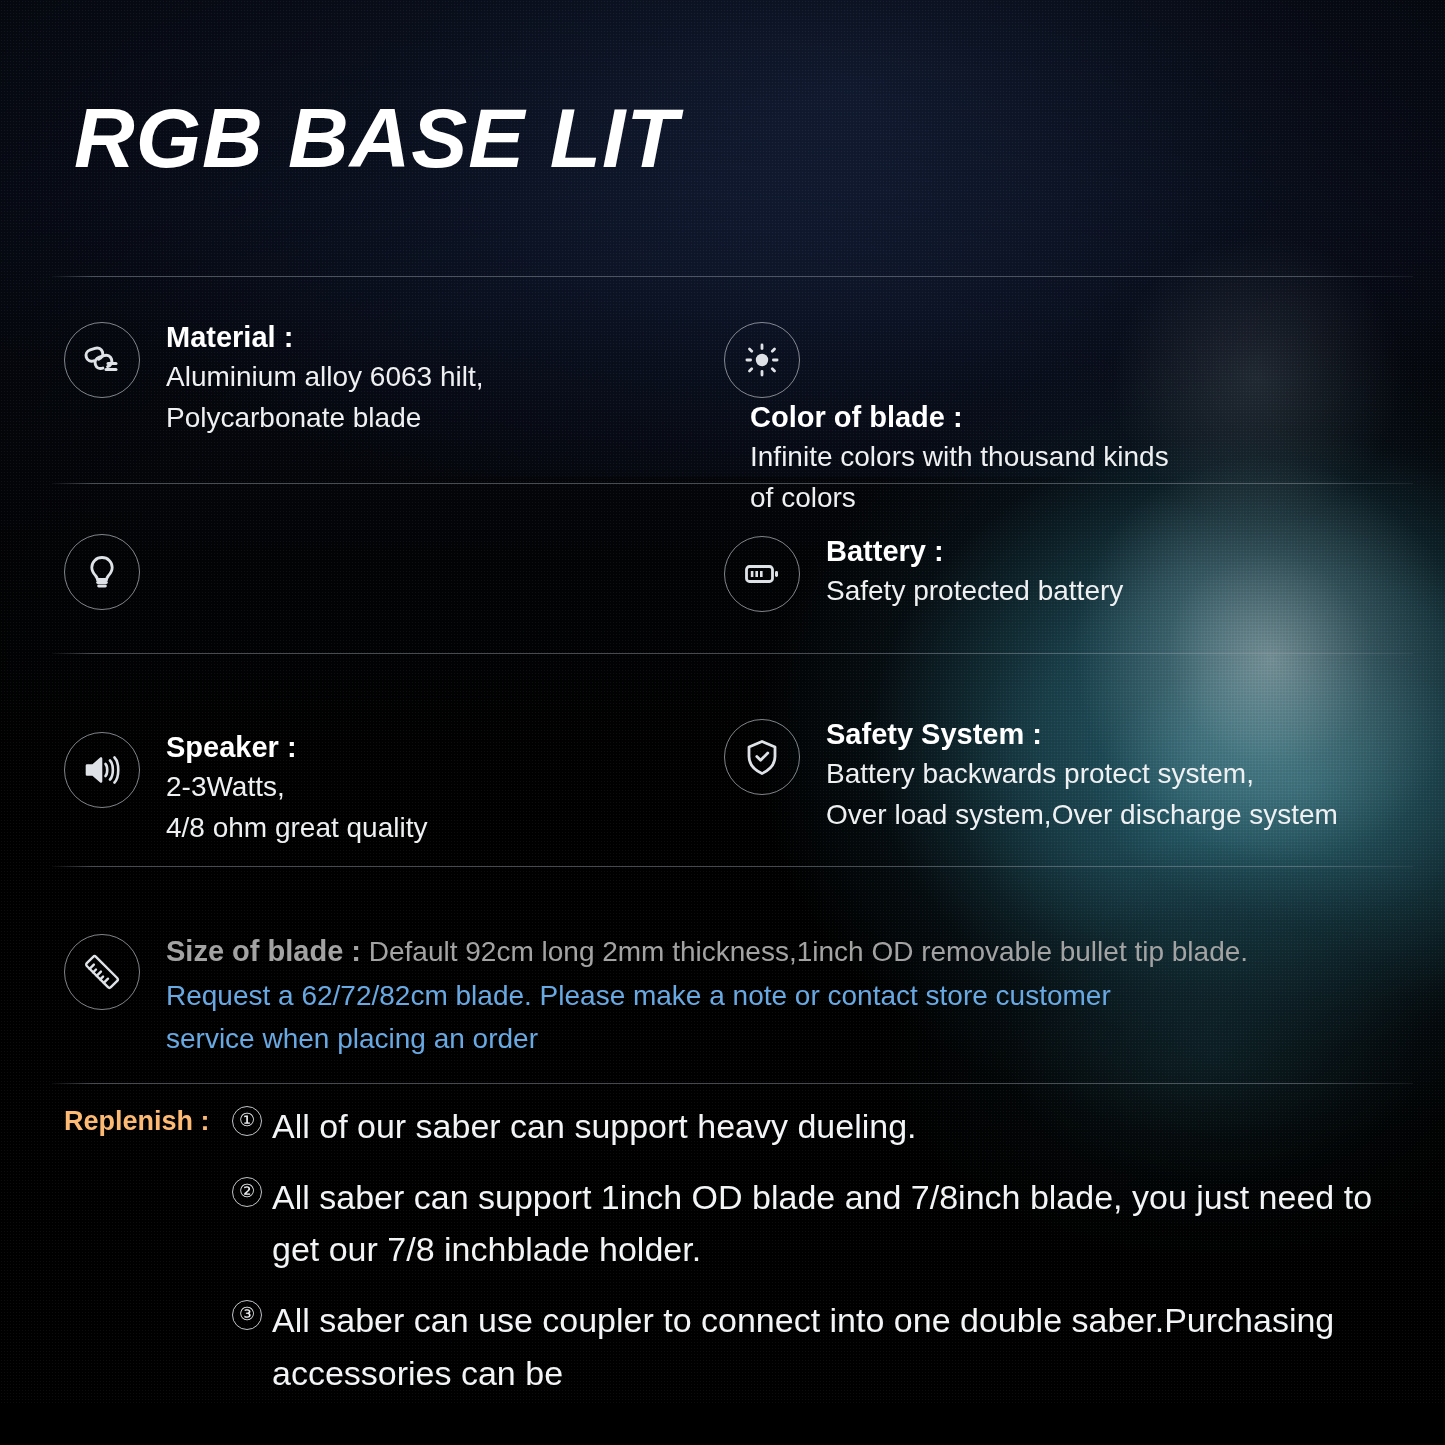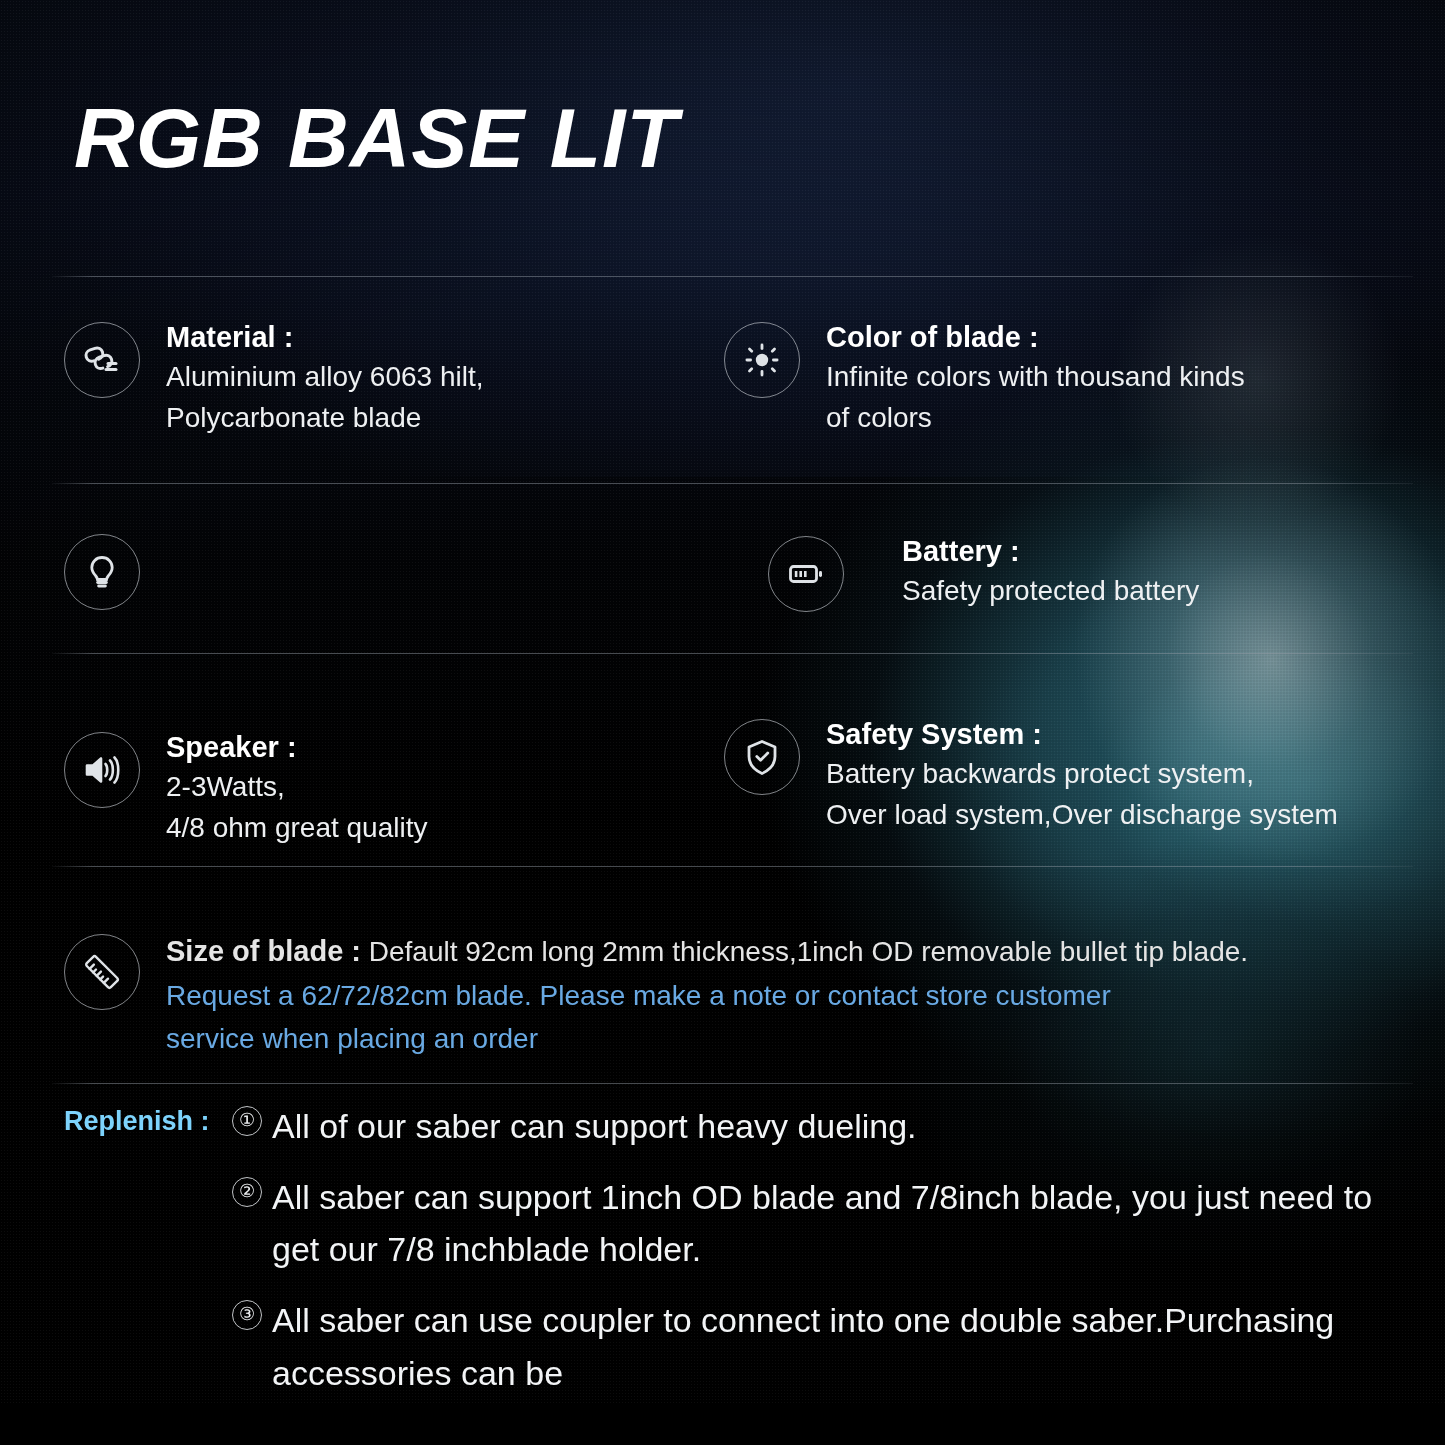--- a/index.html
+++ b/index.html
@@ -146,42 +146,42 @@
   .spec-value {
     font-size: 28px;
     font-weight: 400;
     line-height: 1.45;
     color: #eef0f2;
     white-space: pre-line;
   }
 
   
   .r-material  { left: 64px;  top: 318px; }
-  .r-color     { left: 724px; top: 318px; }
+  .r-color     { left: 724px; top: 318px; flex-direction: column; }
   .r-led       { left: 64px;  top: 530px; }
-  .r-battery   { left: 768px; top: 532px; gap: 32px; }
+  .r-battery   { left: 724px; top: 532px; }
   .r-speaker   { left: 64px;  top: 728px; }
   .r-safety    { left: 724px; top: 715px; }
 
   
   .size-block {
     position: absolute;
     left: 64px;
     top: 930px;
     display: flex;
     align-items: flex-start;
   }
   .size-text {
     margin-left: 26px;
     max-width: 1290px;
   }
   .size-line1 {
     font-size: 28px;
     line-height: 1.5;
-    color: #e5e5e5;
+    color: #a3a3a3;
     white-space: nowrap;
   }
   .size-line1 b {
     font-weight: bold;
     font-size: 29px;
   }
   .size-line2 {
     font-size: 28px;
     line-height: 1.55;
     color: #69a9e3;
@@ -194,21 +194,21 @@
     left: 64px;
     top: 1100px;
     width: 1360px;
   }
   .replenish-head {
     position: absolute;
     left: 0;
     top: 6px;
     font-size: 27px;
     font-weight: bold;
-    color: #7dd3fc;
+    color: #fdba74;
     white-space: nowrap;
   }
   .replenish-list {
     margin-left: 168px;
   }
   .rep-item {
     display: flex;
     align-items: flex-start;
     margin-bottom: 18px;
   }

